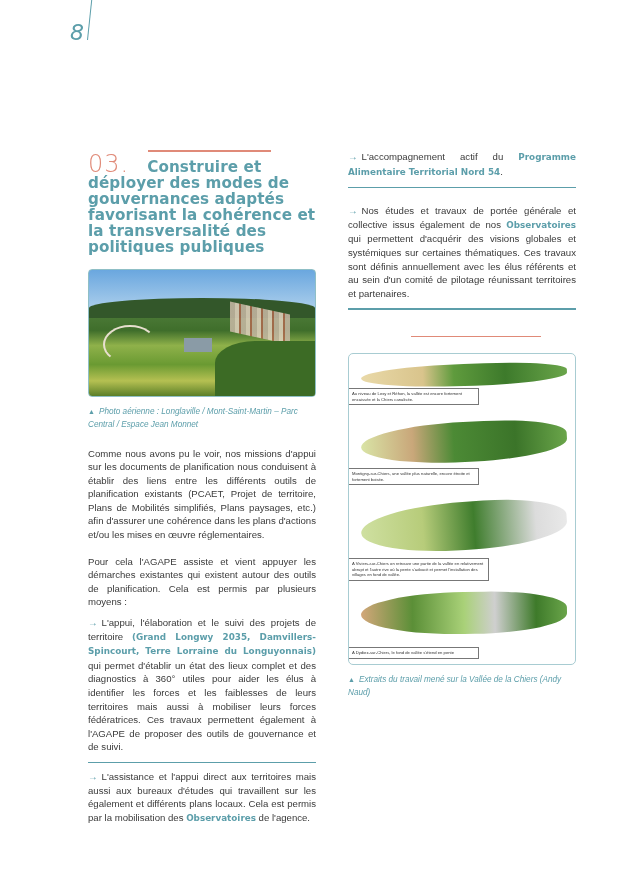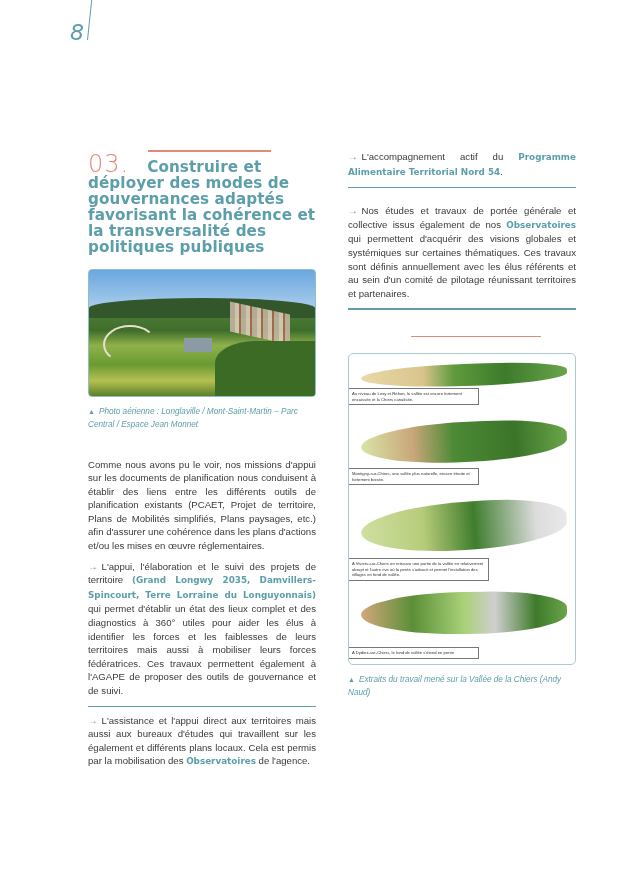--- a/index.html
+++ b/index.html
@@ -30,21 +30,21 @@
                  background: repeating-linear-gradient(90deg, #c9b9a6 0 5px, #e6d6c2 5px 9px, #b06a4f 9px 11px); opacity: 0.85; transform: skewY(12deg); }
   .photo .building { position: absolute; left: 95px; top: 68px; width: 28px; height: 14px; background: #8a9ba6; }
   .photo .road { position: absolute; left: 14px; top: 55px; width: 50px; height: 35px;
                  border: 2px solid #e8dfcf; border-radius: 50%; border-right-color: transparent; border-bottom-color: transparent; }
   .photo .forest { position: absolute; right: 0; bottom: 0; width: 100px; height: 55px; background: #3c6b25; border-radius: 40% 0 0 0; }
 
   .caption { margin-top: 8px; font-size: 8.2px; line-height: 13px; font-style: italic; color: #5c9eaa; }
   .caption .tri { font-style: normal; font-size: 7px; margin-right: 4px; }
 
   .body-text { font-size: 9.6px; line-height: 13.6px; color: #3a3a3a; text-align: justify; }
-  .intro-1 { margin-top: 27px; }
+  .intro-1 { margin-top: 16px; }
   .intro-2 { margin-top: 13px; }
   .bullet-block { margin-top: 7px; }
   .bullet-block.rule-top { border-top: 1.5px solid #5c9eaa; padding-top: 7px; margin-top: 8px; }
   .arrow { color: #5c9eaa; margin-right: 4px; }
   .hl { color: #5c9eaa; font-weight: bold; font-family: "DejaVu Sans", sans-serif; font-size: 8.8px; }
 
   .right-block { padding-bottom: 8px; }
   .right-block + .right-block { border-top: 1.5px solid #5c9eaa; padding-top: 16px; }
   .right-end-rule { height: 1.5px; background: #5c9eaa; }
 
@@ -82,20 +82,21 @@
     <div class="town"></div>
     <div class="road"></div>
     <div class="building"></div>
     <div class="forest"></div>
   </div>
   <div class="caption">
     <span class="tri">▲</span><span>Photo aérienne : Longlaville / Mont-Saint-Martin – Parc Central / Espace Jean Monnet</span>
   </div>
 
   <p class="body-text intro-1" style="margin-bottom:0">Comme nous avons pu le voir, nos missions d'appui sur les documents de planification nous conduisent à établir des liens entre les différents outils de planification existants (PCAET, Projet de territoire, Plans de Mobilités simplifiés, Plans paysages, etc.) afin d'assurer une cohérence dans les plans d'actions et/ou les mises en œuvre réglementaires.</p>
+  <p class="body-text intro-2" style="margin-bottom:0">Pour cela l'AGAPE assiste et vient appuyer les démarches existantes qui existent autour des outils de planification. Cela est permis par plusieurs moyens :</p>
 
   <div class="body-text bullet-block">
     <span class="arrow">→</span><span>L'appui, l'élaboration et le suivi des projets de territoire </span><span class="hl">(Grand Longwy 2035, Damvillers-Spincourt, Terre Lorraine du Longuyonnais)</span><span> qui permet d'établir un état des lieux complet et des diagnostics à 360° utiles pour aider les élus à identifier les forces et les faiblesses de leurs territoires mais aussi à mobiliser leurs forces fédératrices. Ces travaux permettent également à l'AGAPE de proposer des outils de gouvernance et de suivi.</span>
   </div>
   <div class="body-text bullet-block rule-top">
     <span class="arrow">→</span><span>L'assistance et l'appui direct aux territoires mais aussi aux bureaux d'études qui travaillent sur les également et différents plans locaux. Cela est permis par la mobilisation des </span><span class="hl">Observatoires</span><span> de l'agence.</span>
   </div>
 </div>
 
 <div class="col-right">

